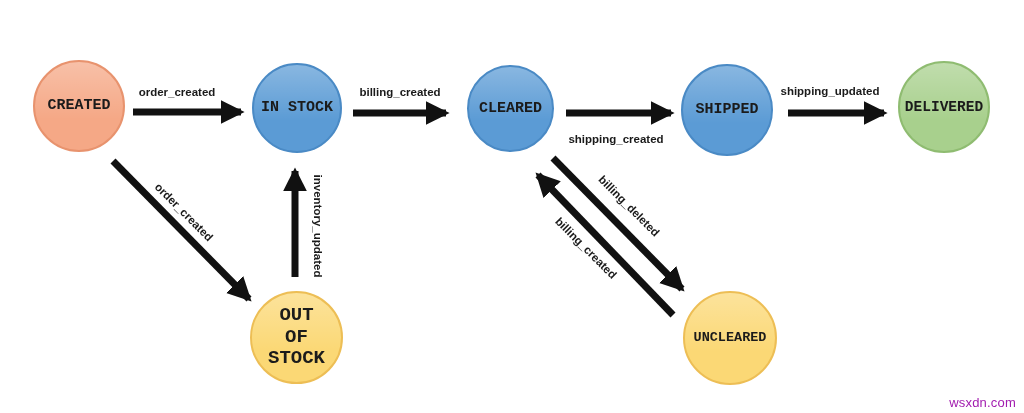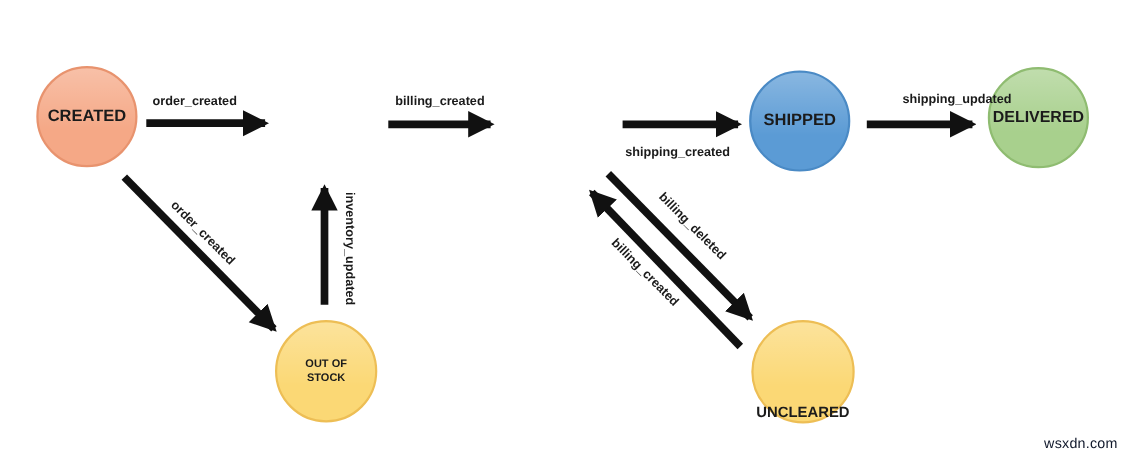--- a/index.html
+++ b/index.html
@@ -33,53 +33,54 @@
     display: flex;
     align-items: center;
     justify-content: center;
     text-align: center;
     box-sizing: border-box;
     font-weight: 600;
     font-size: 15px;
     color: #1b1b1b;
     line-height: 1.15;
     background-image: linear-gradient(rgba(255,255,255,0.28), rgba(255,255,255,0) 65%);
+    font-family: Liberation Mono, monospace;
   }
   .node-created      { left: 33px;  top: 60px;  width: 92px; height: 92px; }
   .node-in-stock     { left: 252px; top: 63px;  width: 90px; height: 90px; }
   .node-cleared      { left: 467px; top: 65px;  width: 87px; height: 87px; }
   .node-shipped      { left: 681px; top: 64px;  width: 92px; height: 92px; }
   .node-delivered    { left: 898px; top: 61px;  width: 92px; height: 92px; font-size: 14.5px; text-align: center; }
-  .node-out-of-stock { left: 250px; top: 291px; width: 93px; height: 93px; font-size: 10px; justify-content: center; }
+  .node-out-of-stock { left: 250px; top: 291px; width: 93px; height: 93px; font-size: 19px; justify-content: center; }
   .node-out-of-stock .node-label { display: inline-block; max-width: 62px; }
   .node-uncleared    { left: 683px; top: 291px; width: 94px; height: 94px; font-size: 13.5px; }
   .edge-label {
     position: absolute;
     font-size: 11.5px;
     font-weight: 600;
     color: #1a1a1a;
     white-space: nowrap;
   }
   .edge-label.h { transform: translate(-50%, -50%); }
   .edge-label.r45 { transform: translate(-50%, -50%) rotate(45deg); }
   .edge-label.r90 { transform: translate(-50%, -50%) rotate(90deg); }
   .lbl-order-created-h    { left: 177px; top: 92px; }
   .lbl-billing-created-h  { left: 400px; top: 92px; }
   .lbl-shipping-created   { left: 616px; top: 91px; margin-top: 48px; }
-  .lbl-shipping-updated   { left: 830px; top: 91px; margin-left: 40px; }
+  .lbl-shipping-updated   { left: 830px; top: 91px; }
   .lbl-order-created-d    { left: 184px; top: 212px; }
   .lbl-inventory-updated  { left: 318px; top: 226px; }
   .lbl-billing-deleted    { left: 629px; top: 206px; }
   .lbl-billing-created-d  { left: 586px; top: 248px; }
   .watermark {
     position: absolute;
     right: 8px;
     bottom: 3px;
     font-size: 13px;
-    color: #0f172a;
+    color: #a21caf;
     letter-spacing: 0.2px;
   }
 </style>
 </head>
 <body>
 
 <div class="stage">
 
   <svg class="edges-layer" width="1024" height="413" viewBox="0 0 1024 413" xmlns="http://www.w3.org/2000/svg">
     <defs>
@@ -94,35 +95,41 @@
     <line x1="113" y1="161" x2="249" y2="299" marker-end="url(#ah)"></line>
     <line x1="295" y1="277" x2="295" y2="171" marker-end="url(#ah)"></line>
     <line x1="553" y1="158" x2="682" y2="289" marker-end="url(#ah)"></line>
     <line x1="673" y1="315" x2="538" y2="175" marker-end="url(#ah)"></line>
   </svg>
 
   <div class="node node-created" style="background-color: rgb(245, 168, 134); border-color: rgb(232, 147, 110);">
     <span class="node-label">CREATED</span>
   </div>
 
+  <div class="node node-in-stock" style="background-color: rgb(91, 155, 213); border-color: rgb(74, 138, 197);">
+    <span class="node-label">IN STOCK</span>
+  </div>
 
+  <div class="node node-cleared" style="background-color: rgb(91, 155, 213); border-color: rgb(74, 138, 197);">
+    <span class="node-label">CLEARED</span>
+  </div>
 
   <div class="node node-shipped" style="background-color: rgb(91, 155, 213); border-color: rgb(74, 138, 197); text-align: center;">
     <span class="node-label">SHIPPED</span>
   </div>
 
   <div class="node node-delivered" style="background-color: rgb(168, 208, 141); border-color: rgb(143, 188, 113);">
     <span class="node-label">DELIVERED</span>
   </div>
 
   <div class="node node-out-of-stock" style="background-color: rgb(251, 216, 117); border-color: rgb(237, 190, 85);">
     <span class="node-label">OUT OF STOCK</span>
   </div>
 
-  <div class="node node-uncleared" style="background-color: rgb(251, 216, 117); border-color: rgb(237, 190, 85); align-items: flex-end;">
+  <div class="node node-uncleared" style="background-color: rgb(251, 216, 117); border-color: rgb(237, 190, 85);">
     <span class="node-label">UNCLEARED</span>
   </div>
 
   <div class="edge-label h lbl-order-created-h">order_created</div>
   <div class="edge-label h lbl-billing-created-h">billing_created</div>
   <div class="edge-label h lbl-shipping-created">shipping_created</div>
   <div class="edge-label h lbl-shipping-updated">shipping_updated</div>
   <div class="edge-label r45 lbl-order-created-d">order_created</div>
   <div class="edge-label r90 lbl-inventory-updated">inventory_updated</div>
   <div class="edge-label r45 lbl-billing-deleted">billing_deleted</div>

